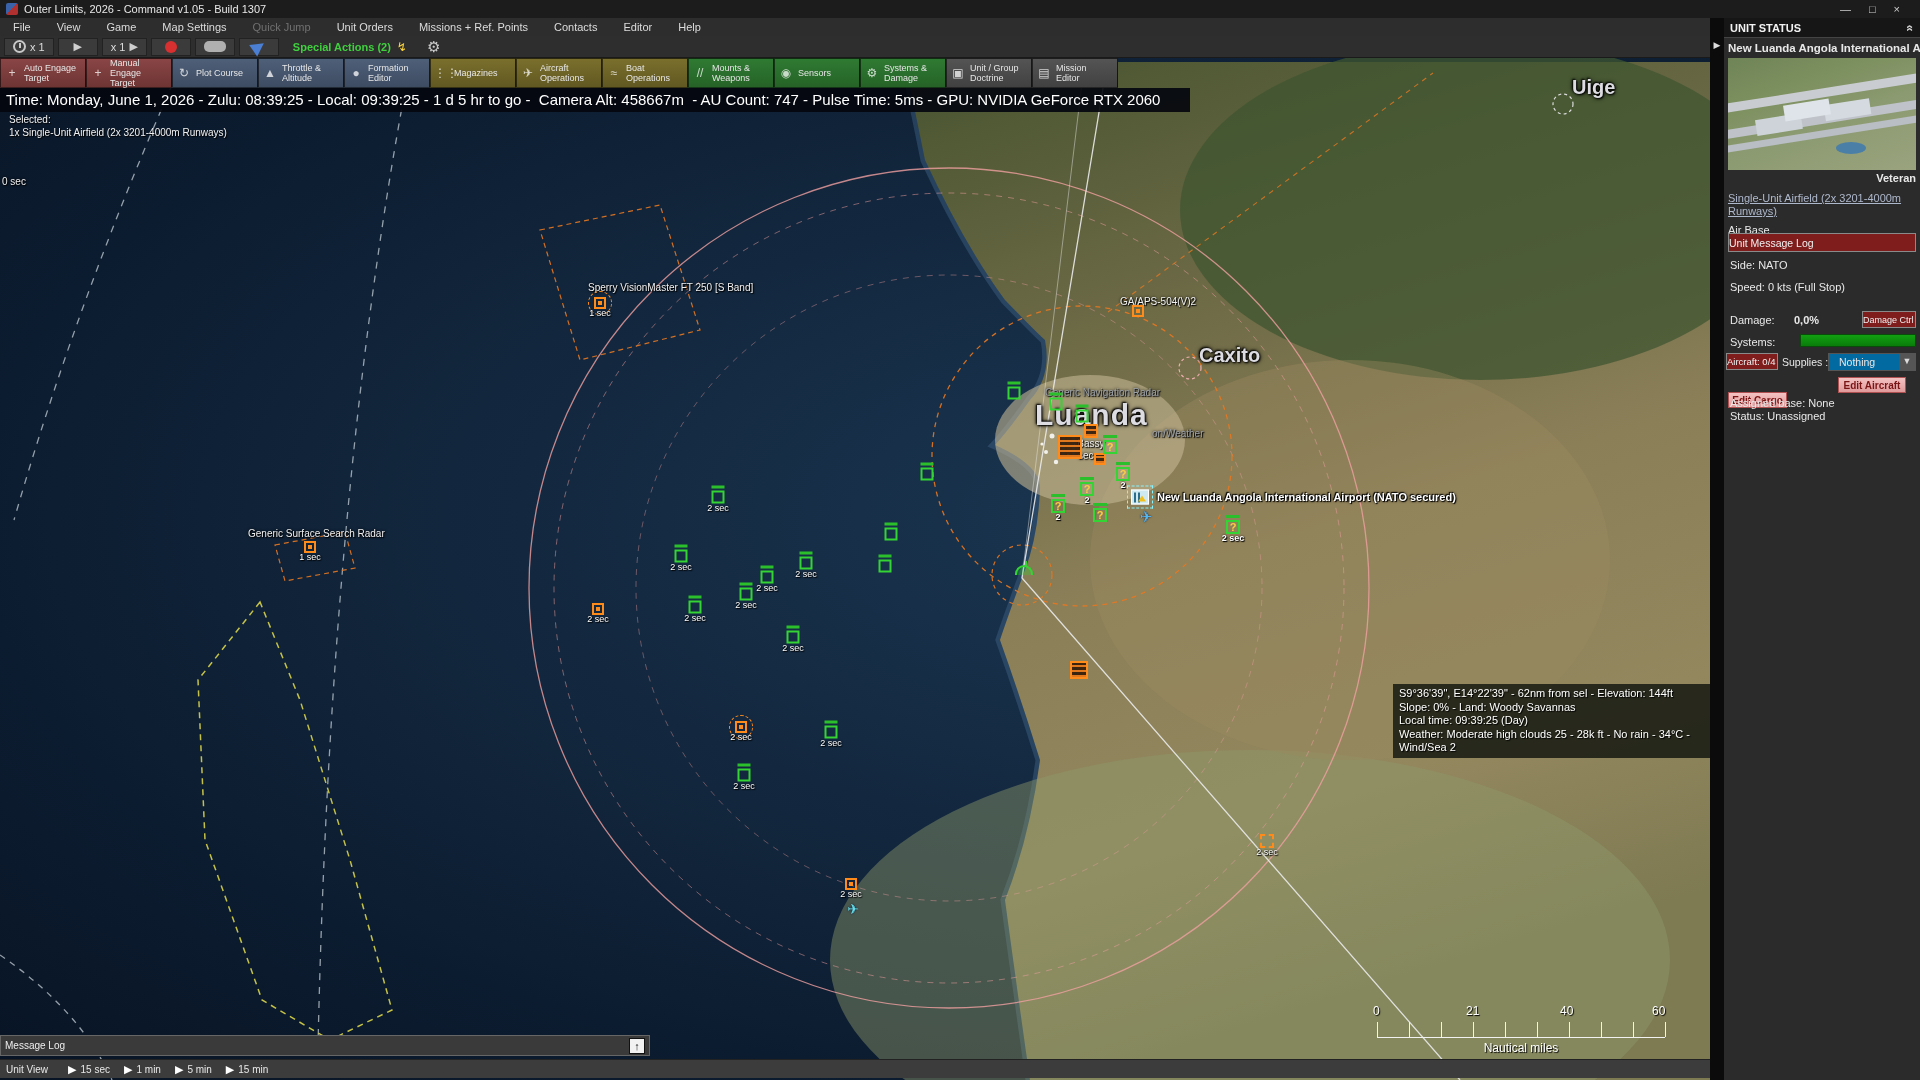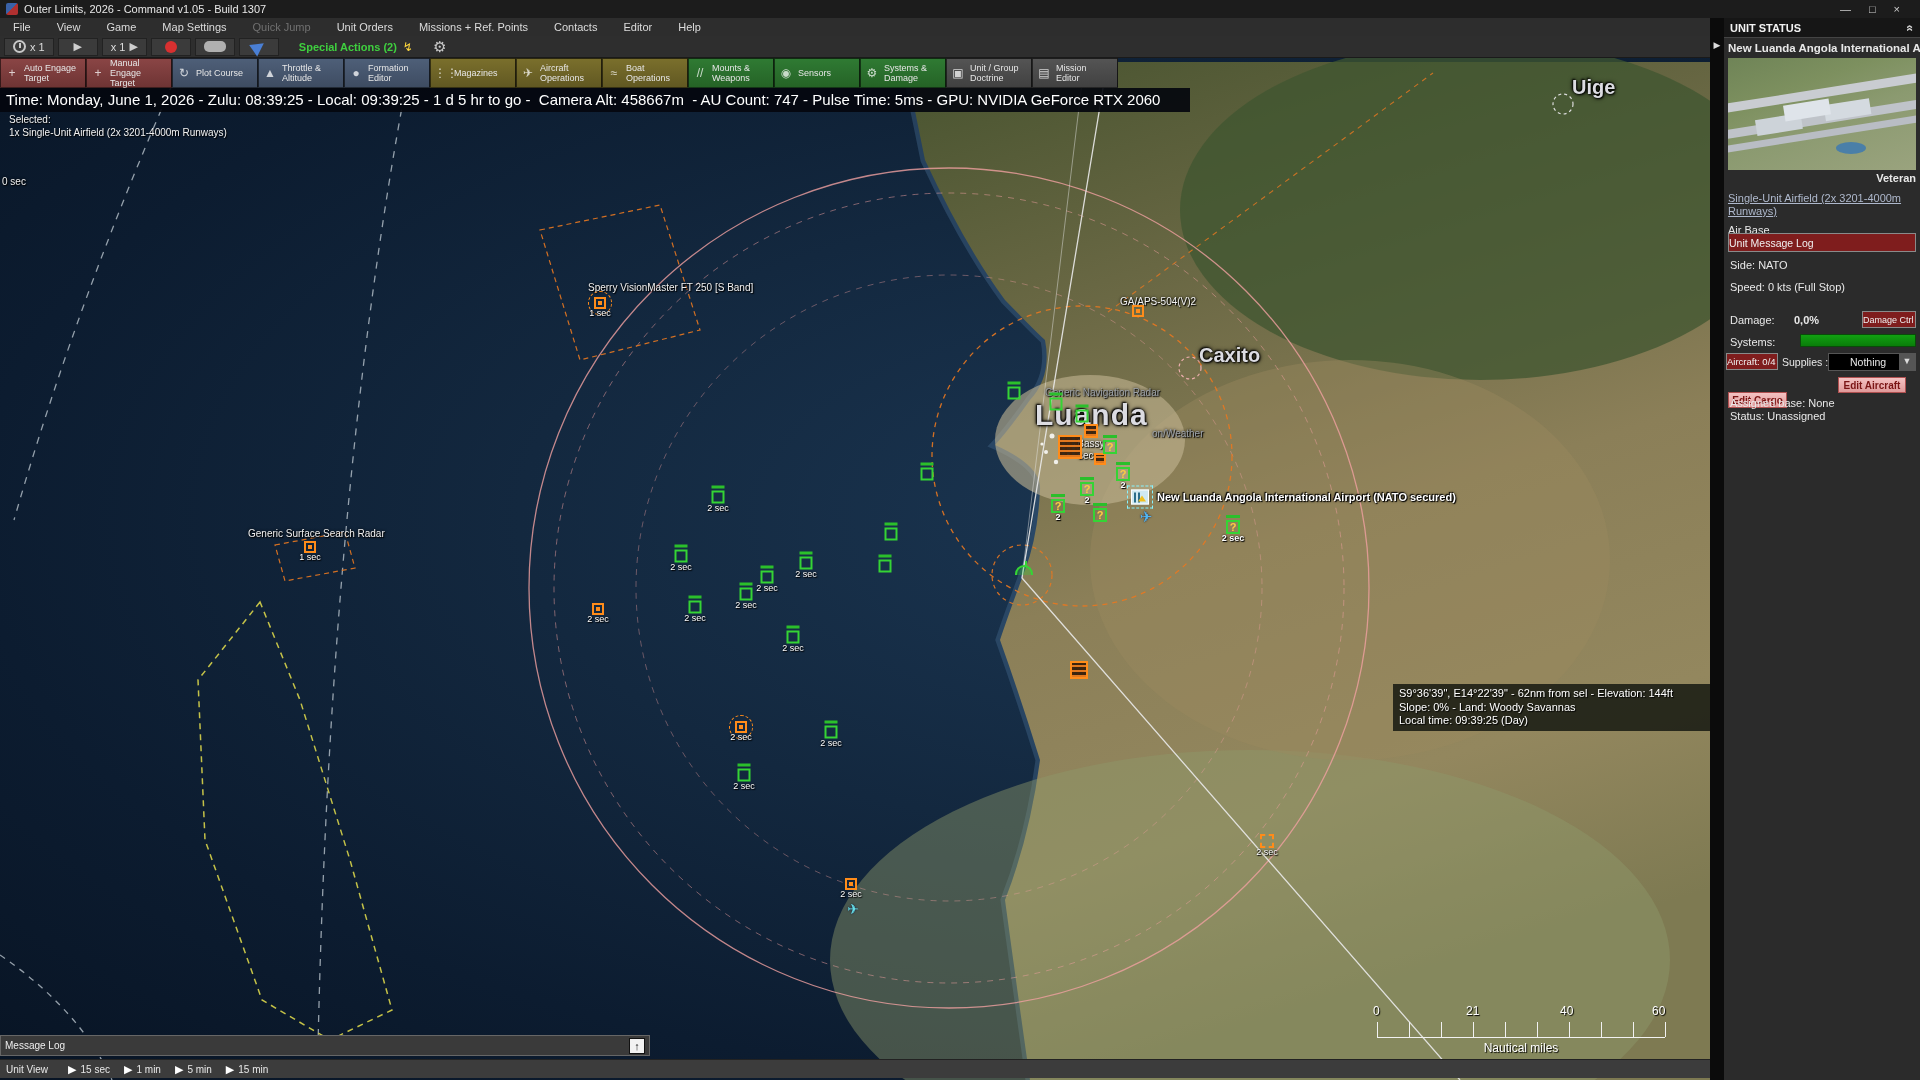--- a/index.html
+++ b/index.html
@@ -22,21 +22,21 @@
               display:flex; align-items:center; gap:4px; padding-left:4px; border-bottom:1px solid #1a1a1a; }
   .t2btn { height:18px; min-width:40px; background:#3b3b3b; border:1px solid #222; display:flex;
            align-items:center; justify-content:center; gap:4px; color:#ddd; font-size:11px; padding:0 8px; }
   .clock-face { width:13px; height:13px; border:2px solid #c8c8c8; border-radius:50%; position:relative; }
   .clock-face::after { content:''; position:absolute; left:4px; top:1px; width:2px; height:5px; background:#c8c8c8; }
   .play-tri { color:#cfcfcf; font-size:11px; }
   .rec-dot { width:12px; height:12px; background:#d83030; border-radius:50%; }
   .eraser { width:22px; height:11px; background:#b0b0b0; border-radius:5px; }
   .blue-arrow { width:0; height:0; border-left:13px solid #4a7fd4; border-top:7px solid transparent;
                 border-bottom:7px solid transparent; transform:rotate(-35deg); }
-  .special-actions { color:#3fcf3f; font-size:11px; font-weight:bold; margin-left:16px; }
+  .special-actions { color:#3fcf3f; font-size:11px; font-weight:bold; margin-left:10px; }
   .flash { color:#ffd83d; font-size:12px; margin:0 6px 0 2px; }
   .gear { color:#c8c8c8; font-size:15px; margin-left:10px; }
 
   
   .action-toolbar { position:absolute; left:0; top:58px; height:30px; display:flex; z-index:30; }
   .tb3 { width:86px; height:30px; display:flex; align-items:center; gap:4px; padding:0 3px;
          border:1px solid rgba(0,0,0,.55); border-right-color:rgba(0,0,0,.7); cursor:default; }
   .tb3-icon { color:rgba(255,255,255,.75); font-size:12px; width:16px; text-align:center; flex:0 0 16px; }
   .tb3-label { color:#e6e6e6; font-size:9px; line-height:10px; }
   .g-red   { background:linear-gradient(#8a4545,#6e3434); }
@@ -149,22 +149,22 @@
   .row-side { position:absolute; left:6px; top:241px; }
   .row-speed { position:absolute; left:6px; top:263px; }
   .dmg-label { position:absolute; left:6px; top:296px; }
   .dmg-val { position:absolute; left:70px; top:296px; font-weight:bold; }
   .btn-dmgctrl { left:138px; top:293px; width:54px; height:17px; line-height:16px; font-size:9px; }
   .sys-label { position:absolute; left:6px; top:318px; }
   .sys-bar { position:absolute; left:76px; top:316px; width:116px; height:13px;
              background:linear-gradient(#11a011,#0a7d0a); border:1px solid #0a4a0a; }
   .btn-aircraft { left:2px; top:335px; width:52px; height:17px; line-height:16px; font-size:9.5px; }
   .sup-label { position:absolute; left:58px; top:338px; font-size:10.5px; }
-  .sup-select { position:absolute; left:104px; top:335px; width:88px; height:18px; background:#000000;
-                border:1px solid #555; font-size:10.5px; line-height:17px; padding-left:21px; }
+  .sup-select { position:absolute; left:104px; top:335px; width:88px; height:18px; background:#0369a1;
+                border:1px solid #555; font-size:10.5px; line-height:17px; padding-left:10px; }
   .sup-select .dd { position:absolute; right:0; top:0; width:16px; height:16px; background:#555;
                     text-align:center; line-height:15px; color:#ddd; font-size:9px; }
   .btn-pink { position:absolute; height:16px; line-height:15px; font-size:10px; font-weight:bold;
               color:#7a1515; background:linear-gradient(#f4c2c2,#e09a9a); border:1px solid #b05050;
               text-align:center; }
   .btn-cargo { left:4px; top:374px; width:59px; }
   .btn-editac { left:114px; top:359px; width:68px; }
   .row-base { position:absolute; left:6px; top:379px; line-height:13px; }
 </style>
 </head>
@@ -331,20 +331,21 @@
       <div class="num" style="left: 189px;">40</div>
       <div class="num" style="left: 281px;">60</div>
     </div>
   <div class="cap">Nautical miles</div>
 </div>
 
 <div class="tooltip" id="tooltip">
     <div>S9°36'39", E14°22'39" - 62nm from sel - Elevation: 144ft</div>
     <div>Slope: 0%  - Land: Woody Savannas</div>
     <div>Local time: 09:39:25 (Day)</div>
+    <div>Weather: Moderate high clouds 25 - 28k ft - No rain - 34°C - Wind/Sea 2</div>
   </div>
 
 <div class="titlebar">
   <div class="app-icon"></div>
   <span>Outer Limits, 2026 - Command v1.05 - Build 1307</span>
   <div class="win-controls">
     <span>—</span>
     <span>□</span>
     <span>×</span>
   </div>

